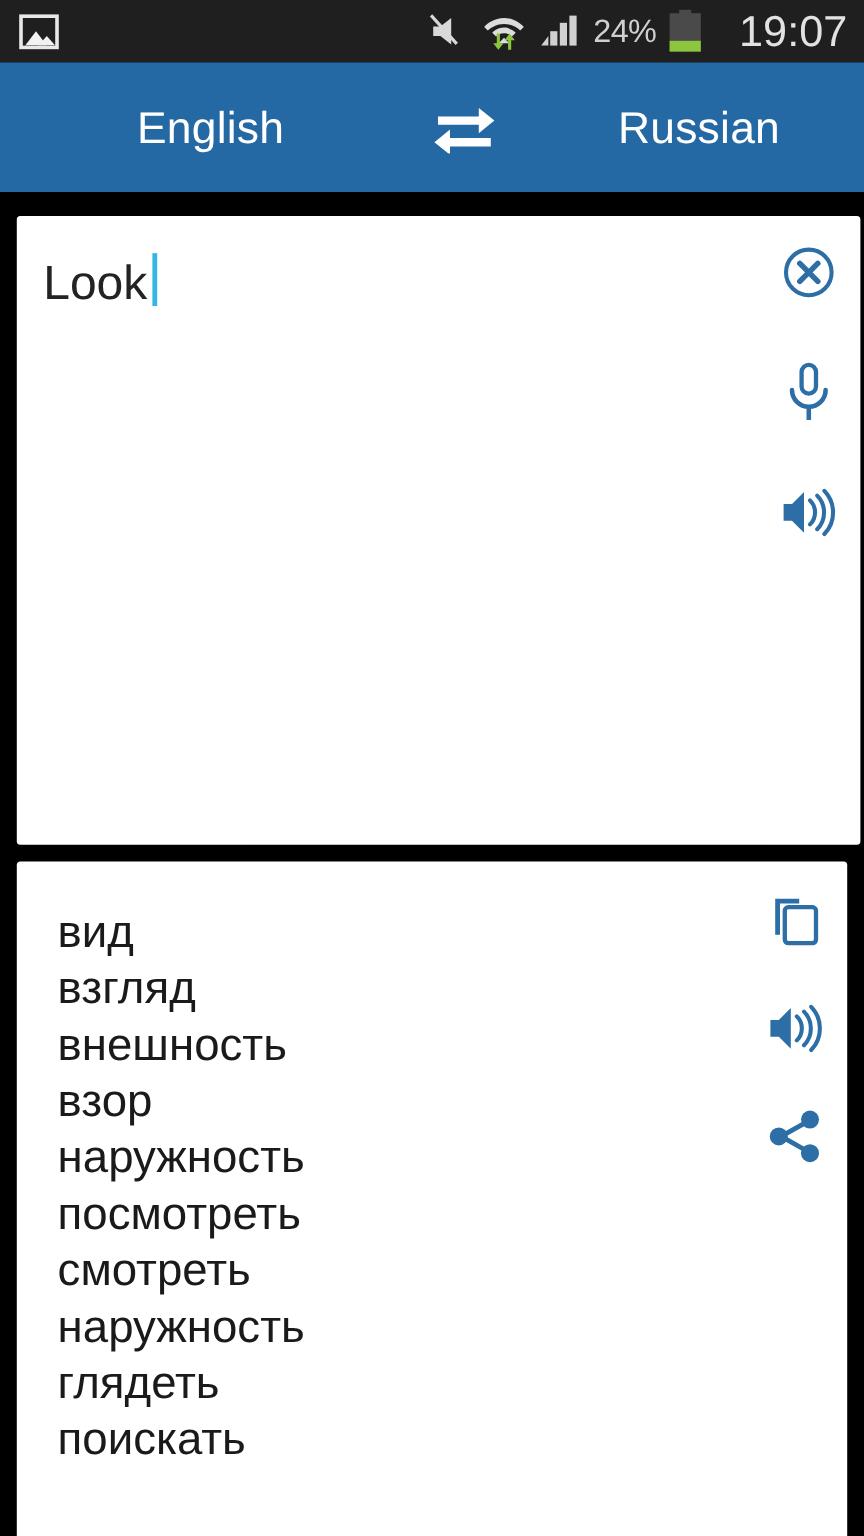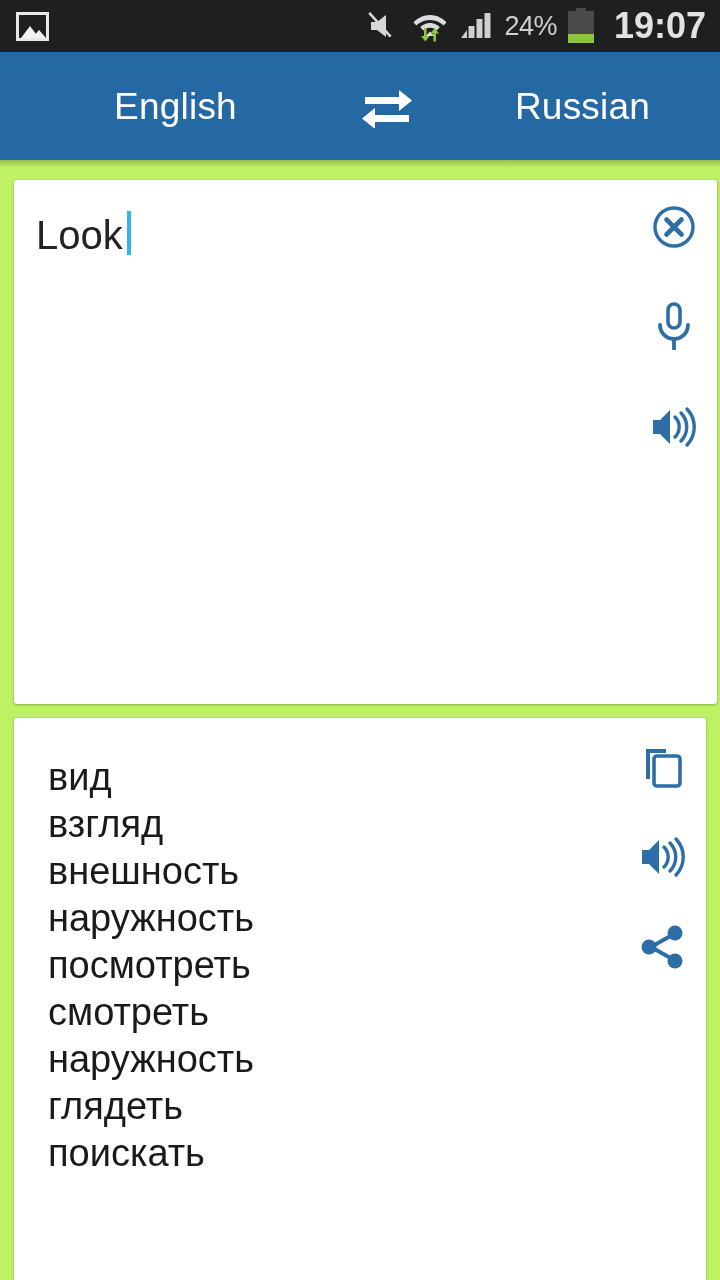--- a/index.html
+++ b/index.html
@@ -9,21 +9,21 @@
   }
   body {
     font-family: "Liberation Sans", sans-serif;
     -webkit-font-smoothing: antialiased;
   }
   .screen {
     position: relative;
     width: 720px;
     height: 1280px;
     overflow: hidden;
-    background: #bef264;
+    background: #000000;
   }
 
   
   .status-bar {
     position: absolute;
     left: 0; top: 0;
     width: 720px;
     height: 52px;
     background: #1f1f1f;
     display: flex;
@@ -76,22 +76,22 @@
     font-size: 27px;
     letter-spacing: -0.5px;
     line-height: 1;
     margin-right: -2px;
   }
   .clock {
     color: #e2e2e2;
     font-size: 36px;
     line-height: 1;
     letter-spacing: 0px;
-    margin-left: 7px;
-    font-weight: 700;
+    margin-left: 19px;
+    font-weight: 400;
   }
 
   
   .appbar {
     position: absolute;
     left: 0; top: 52px;
     width: 720px;
     height: 108px;
     background: #2569a4;
     display: flex;
@@ -302,20 +302,21 @@
 
     </div>
   </div>
 
   <div class="card card-output">
 
     <div class="out-list">
       <div class="out-item">вид</div>
       <div class="out-item">взгляд</div>
       <div class="out-item">внешность</div>
+      <div class="out-item">взор</div>
       <div class="out-item">наружность</div>
       <div class="out-item">посмотреть</div>
       <div class="out-item">смотреть</div>
       <div class="out-item">наружность</div>
       <div class="out-item">глядеть</div>
       <div class="out-item">поискать</div>
     </div>
 
     <div class="icon-col-out">
 

